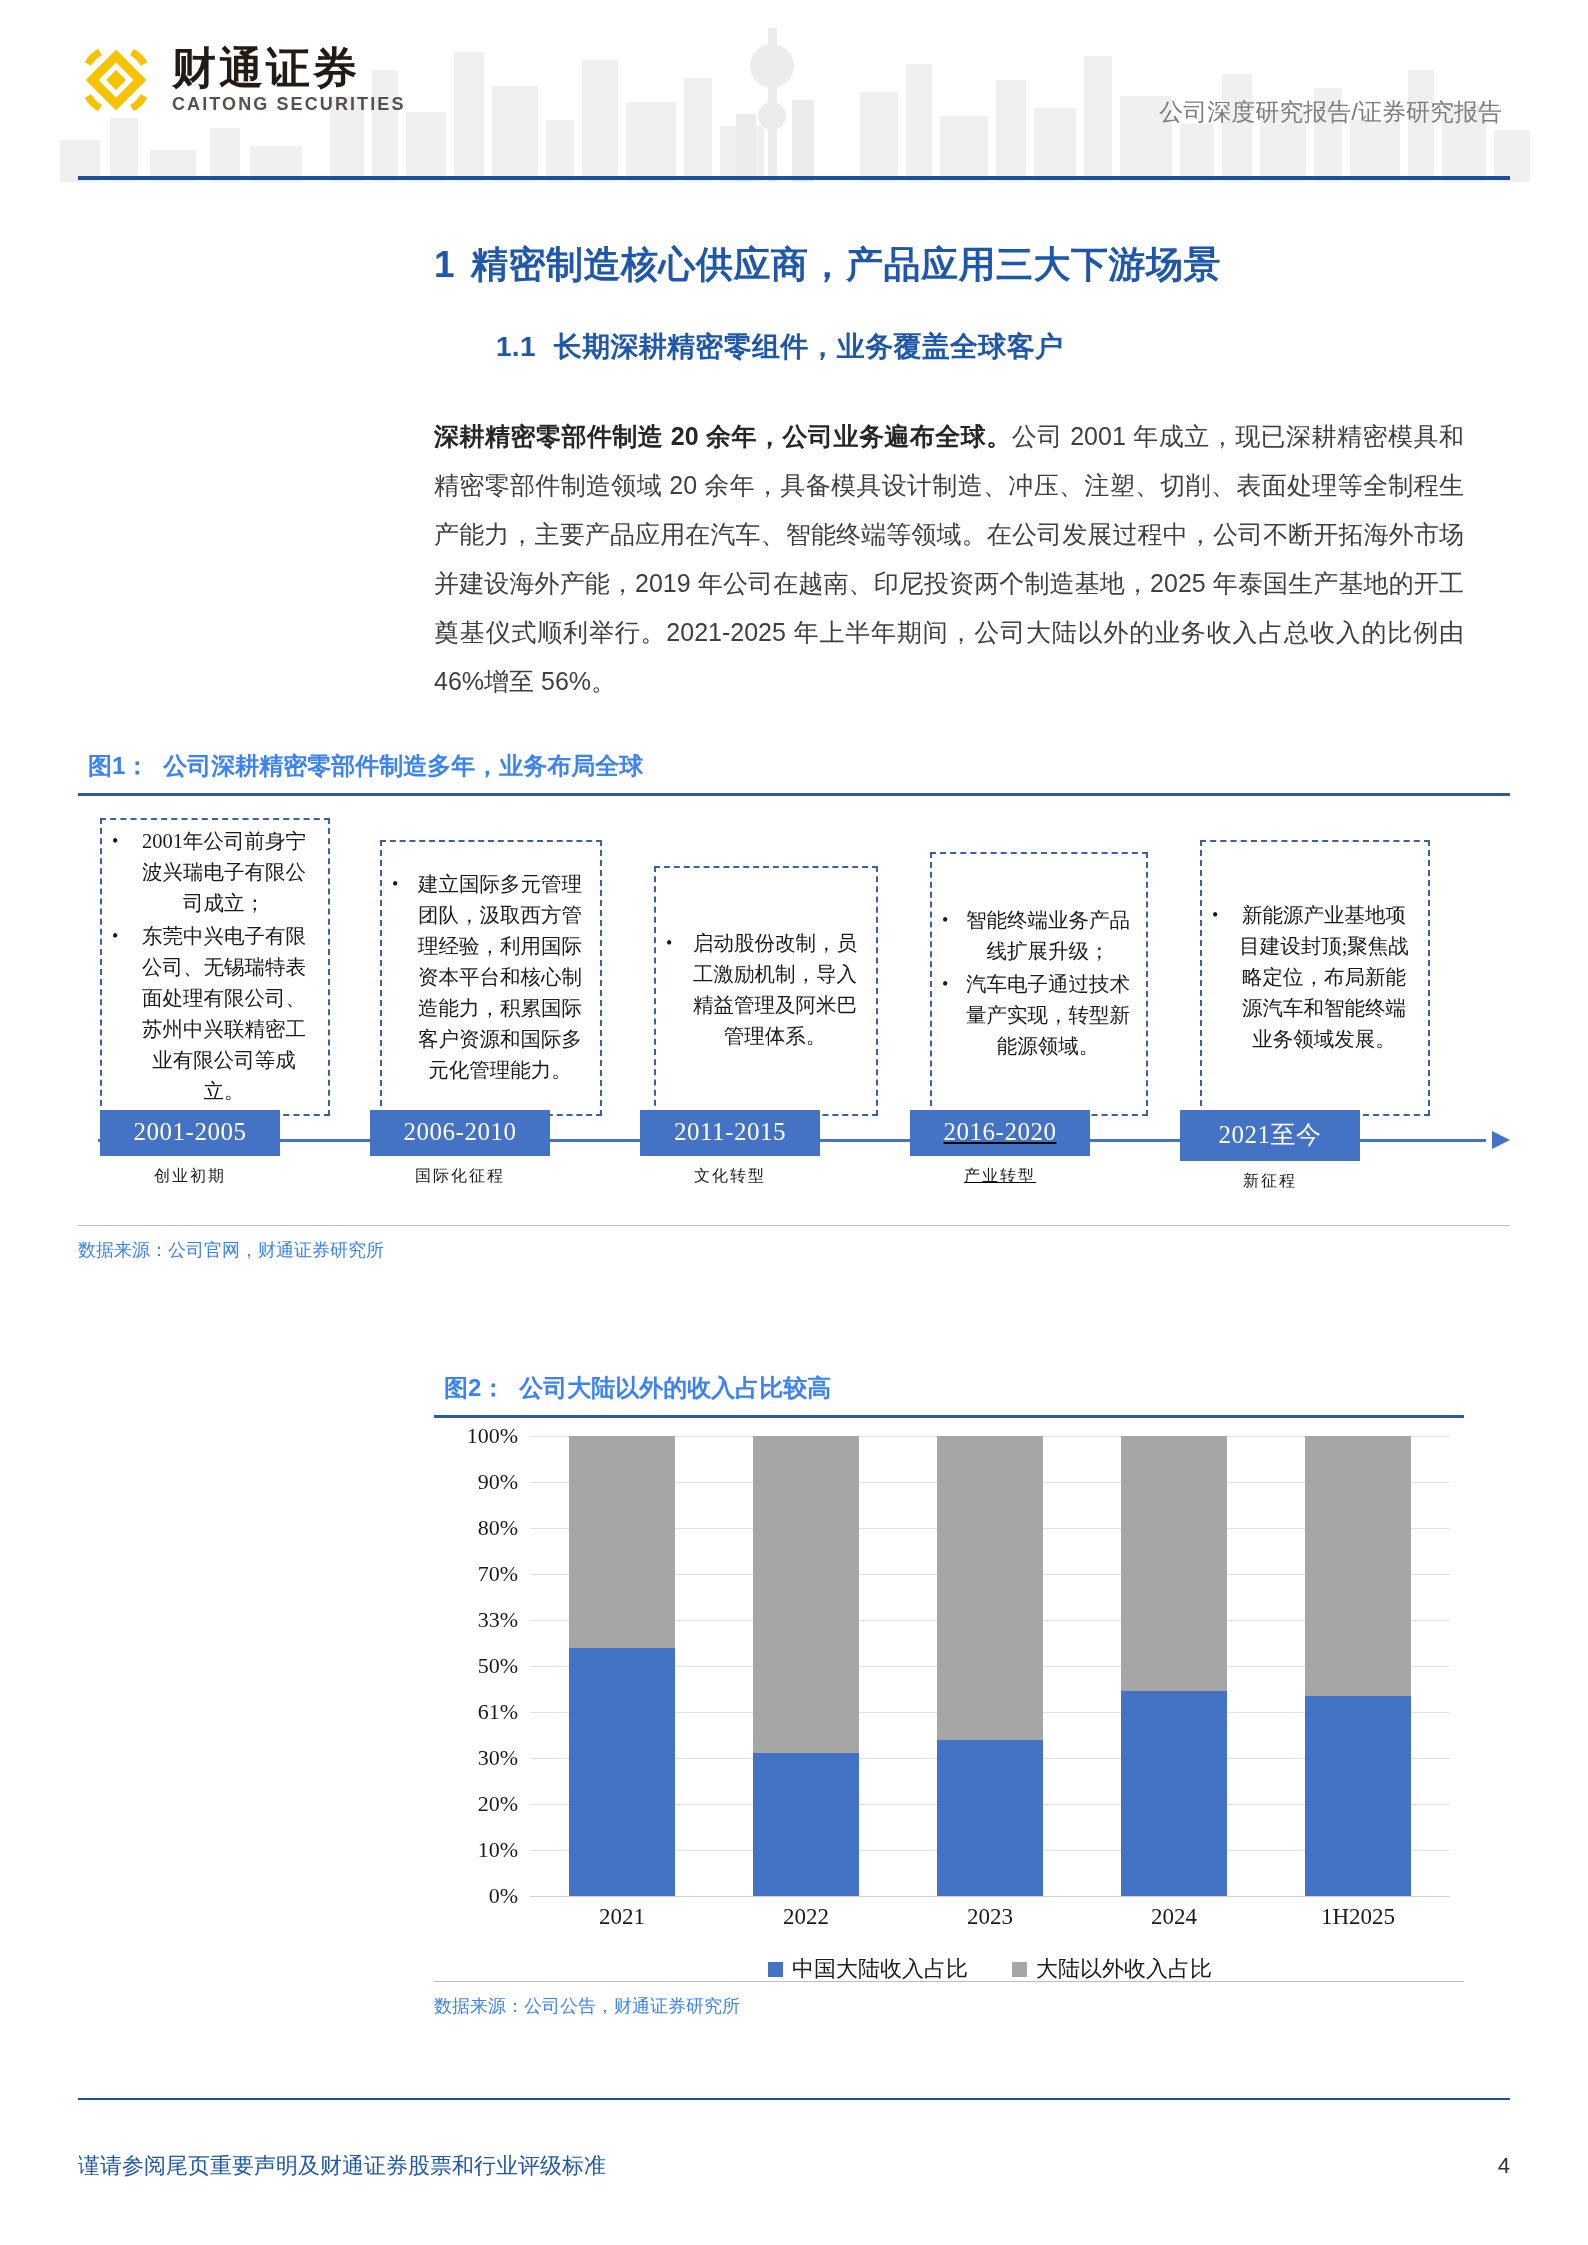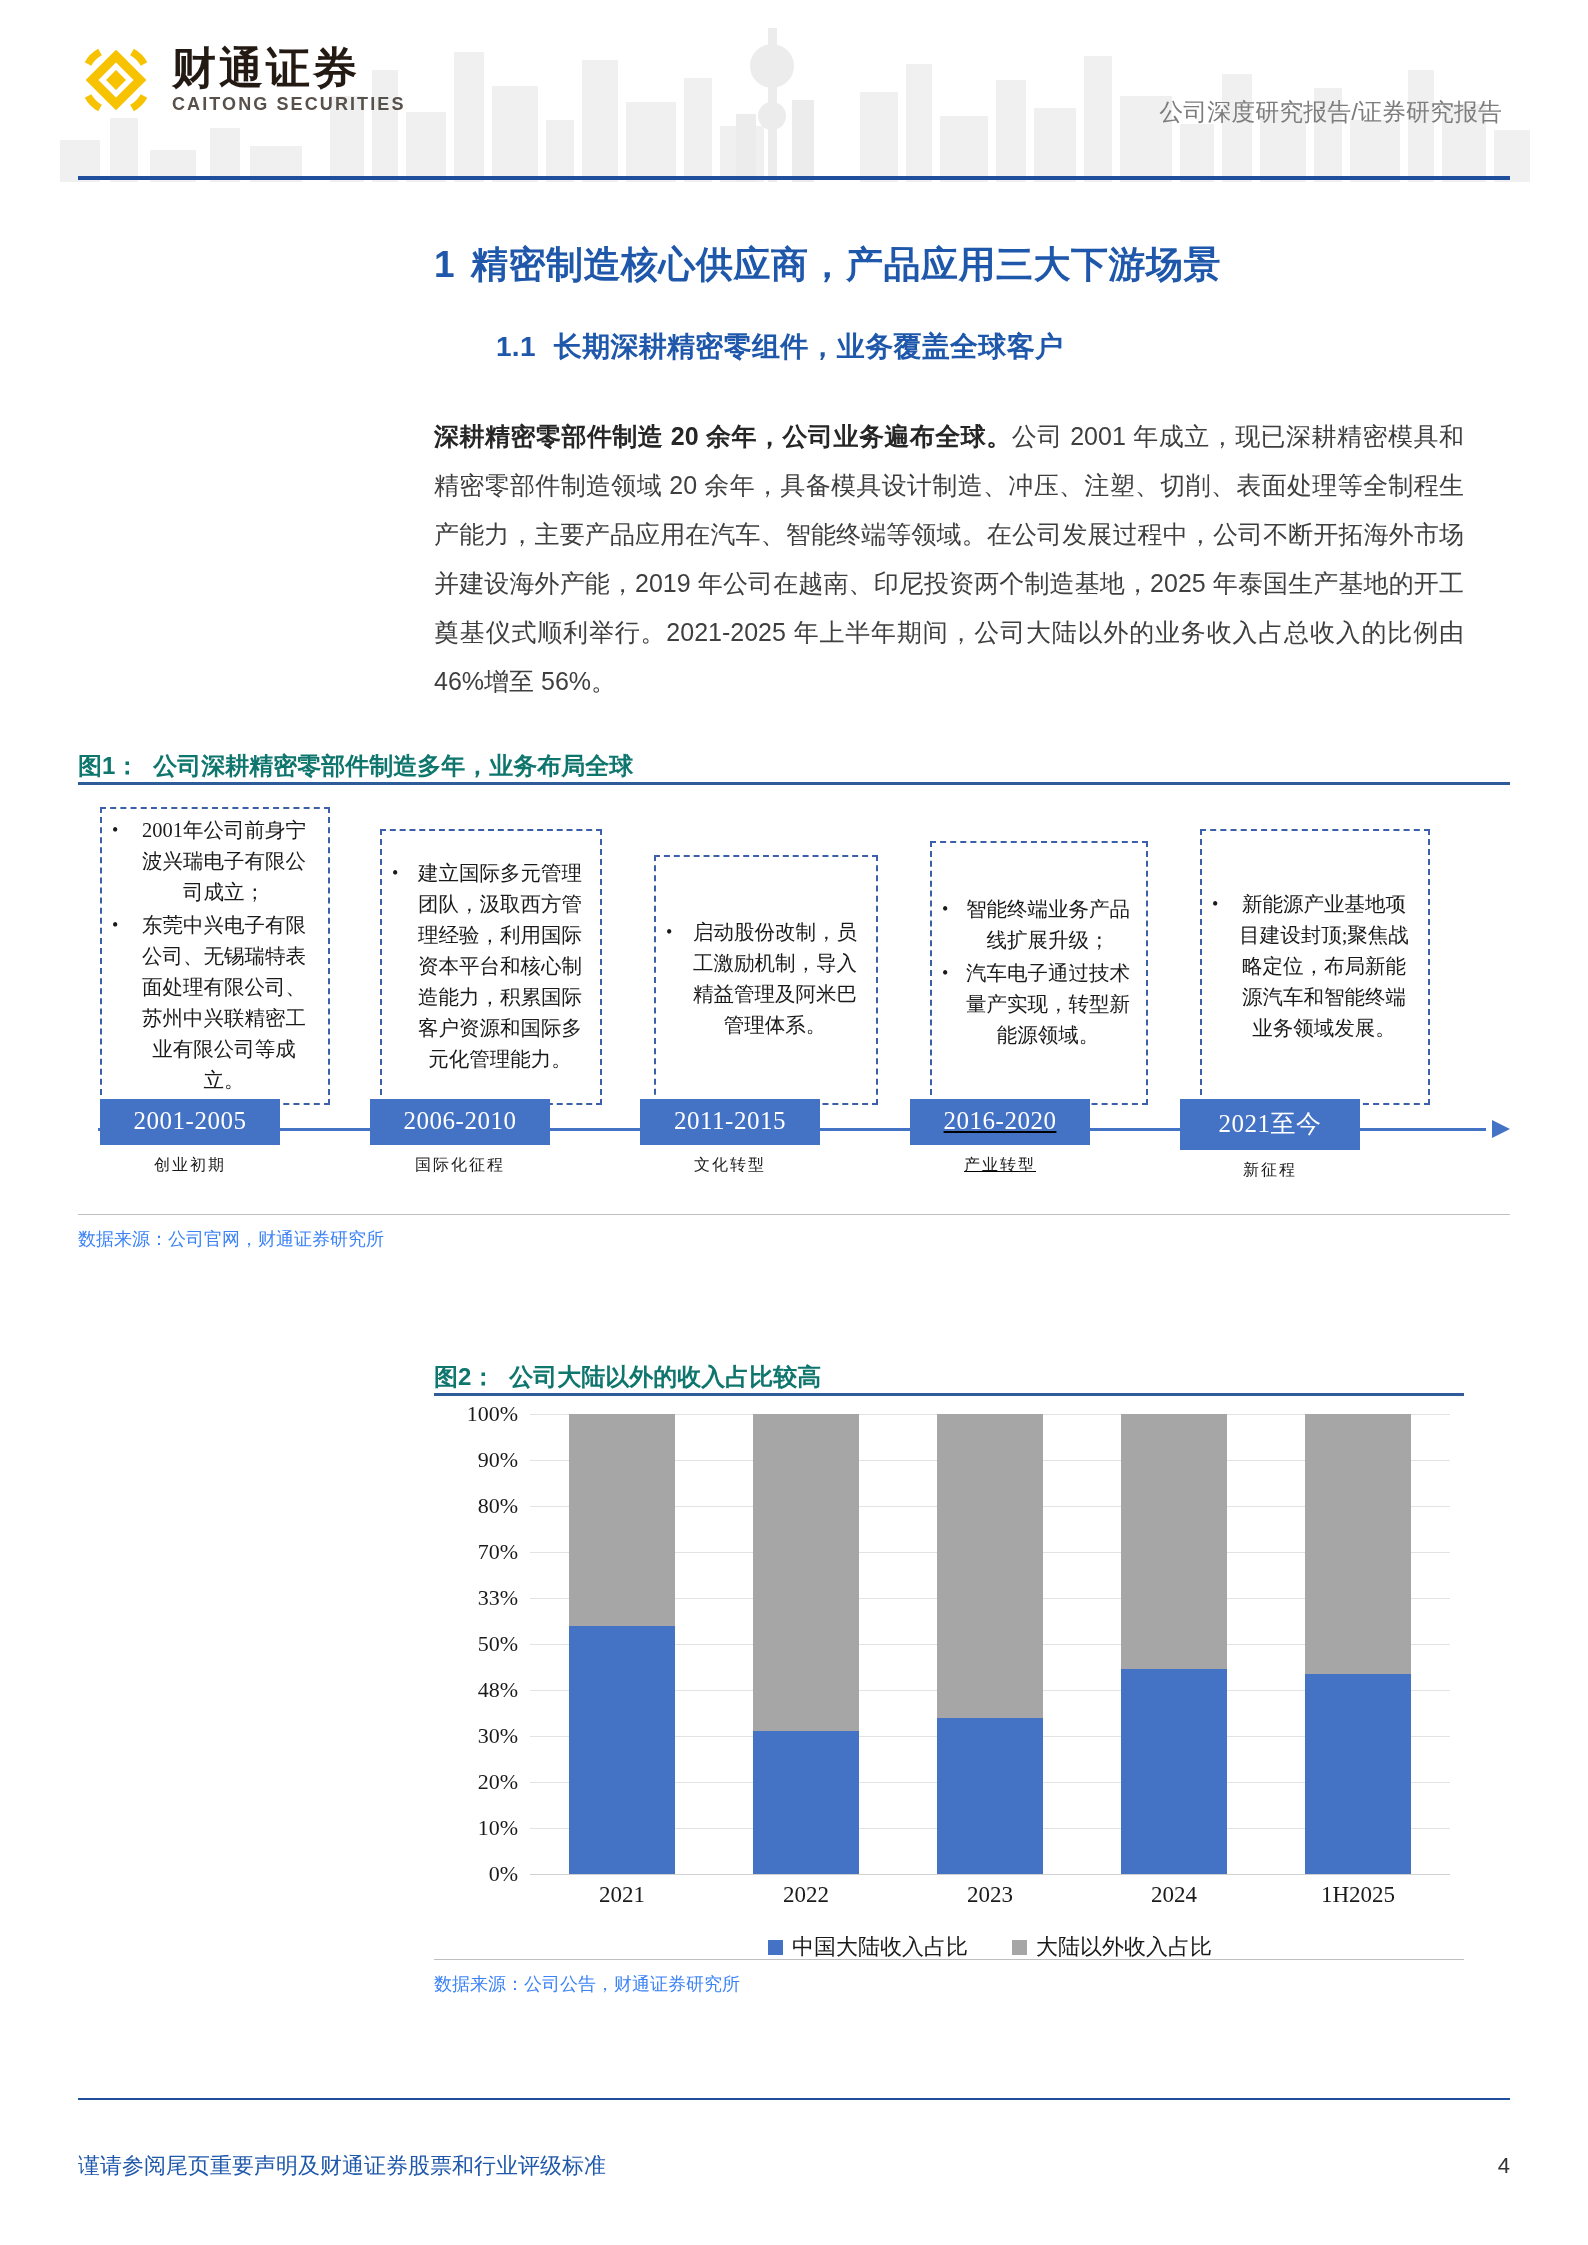--- a/index.html
+++ b/index.html
@@ -128,22 +128,23 @@
   
   .fig-block { margin-top: 44px; }
   .fig-cap-wrap {
     width: 1432px;
     margin-left: 78px;
   }
   .fig-cap {
     font-family: "Liberation Sans", sans-serif;
     font-size: 24px;
     font-weight: bold;
-    color: #0f766e;
-    padding-bottom: 0;
+    color: #3b82f6;
+    padding-bottom: 11px;
+    margin-left: 10px;
   }
   .fig-cap .lbl { margin-right: 14px; }
   .fig-rule {
     height: 3px;
     background: #2e5c9a;
     width: 100%;
   }
   .fig-source {
     font-family: "Liberation Sans", sans-serif;
     font-size: 18px;
@@ -521,21 +522,21 @@
       <span class="lbl">图2：</span><span>公司大陆以外的收入占比较高</span>
     </div>
     <div class="fig-rule"></div>
 
     <div class="chart-zone">
       <div class="y-labels" id="y-labels">
           <div class="y-lab" style="top: 460px;">0%</div>
           <div class="y-lab" style="top: 414px;">10%</div>
           <div class="y-lab" style="top: 368px;">20%</div>
           <div class="y-lab" style="top: 322px;">30%</div>
-          <div class="y-lab" style="top: 276px;">48%</div>
+          <div class="y-lab" style="top: 276px;">61%</div>
           <div class="y-lab" style="top: 230px;">50%</div>
           <div class="y-lab" style="top: 184px;">33%</div>
           <div class="y-lab" style="top: 138px;">70%</div>
           <div class="y-lab" style="top: 92px;">80%</div>
           <div class="y-lab" style="top: 46px;">90%</div>
           <div class="y-lab" style="top: 0px;">100%</div>
         </div>
       <div class="plot" id="plot">
           <div class="gridline" style="top: 0px;"></div>
           <div class="gridline" style="top: 46px;"></div>

